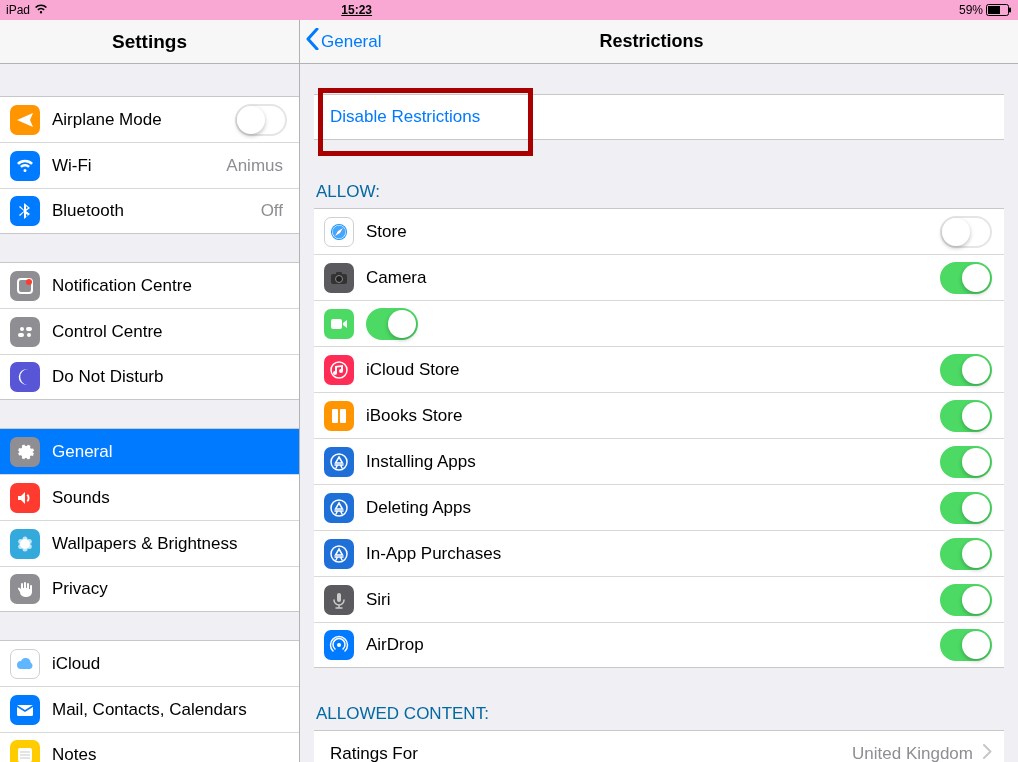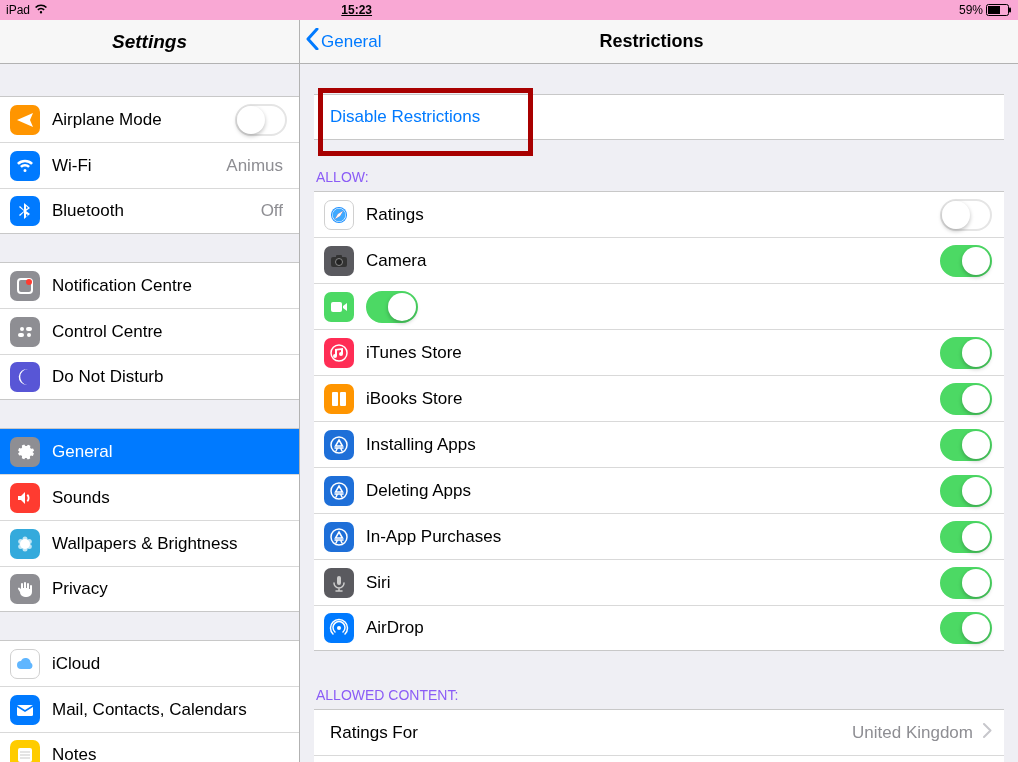--- a/index.html
+++ b/index.html
@@ -39,21 +39,20 @@
 }
 .sidebar-header {
   height: 44px;
   display: flex;
   align-items: center;
   justify-content: center;
   font-weight: 700;
   font-size: 19px;
   border-bottom: 1px solid #b2b2b2;
   background: #f7f7f7;
-  font-style: italic;
 }
 .sidebar-body {
   overflow-y: auto;
   flex: 1;
 }
 .group { margin-top: 28px; }
 .group:first-child { margin-top: 32px; }
 .row {
   background: #fff;
   height: 46px;
@@ -131,22 +130,22 @@
   pointer-events: none;
 }
 .chevron-back { margin-right: 2px; }
 
 .main-body {
   overflow-y: auto;
   flex: 1;
   padding-top: 30px;
 }
 .section-header {
-  font-size: 14px;
-  color: #8b5cf6;
+  font-size: 17px;
+  color: #0369a1;
   padding: 6px 28px 6px 16px;
   text-transform: uppercase;
 }
 .main .group { margin: 0 14px 30px 14px; border-radius: 0; }
 .main .row { padding-left: 10px; }
 .main .row .label { font-weight: 400; }
 .main .row .icon { width: 30px; height: 30px; }
 
 .link-row .label { color: #007aff; }
 .highlight-box {
@@ -346,39 +345,39 @@
           <svg width="13" height="22" viewBox="0 0 13 22">
               <path d="M11 1L2 11l9 10" stroke="#007aff" stroke-width="3" fill="none" stroke-linecap="round" stroke-linejoin="round"></path>
             </svg>
         </span>
         <span>General</span>
       </div>
       <div class="title">Restrictions</div>
     </div>
 
     <div class="main-body">
-      <div class="group" style="margin-bottom:23px;">
+      <div class="group" style="margin-bottom:36px;">
         <div class="row link-row">
           <span class="label" style="padding-left:6px;">Disable Restrictions</span>
         </div>
       </div>
 
       <div class="section-header">ALLOW:</div>
       <div class="group" id="allow-group">
           <div class="row">
             <span class="icon bg-white">
               <svg width="20" height="20" viewBox="0 0 20 20">
                 <circle cx="10" cy="10" r="8" fill="#1e90ff"></circle>
                 <circle cx="10" cy="10" r="7" fill="#fff"></circle>
                 <circle cx="10" cy="10" r="6.5" fill="#3fa9ff"></circle>
                 <path d="M6 14l3-5 5-3-3 5z" fill="#ff3b30"></path>
                 <path d="M6 14l5-3 3-5-5 3z" fill="#fff"></path>
               </svg>
             </span>
-    <span class="label">Ratings</span>
+    <span class="label">Store</span>
     <div class="toggle off">
               <div class="knob"></div>
             </div>
           </div>
           <div class="row">
             <span class="icon bg-darkgray">
               <svg width="20" height="20" viewBox="0 0 20 20">
                 <rect x="2" y="6" width="16" height="10" rx="2" fill="#333"></rect>
                 <circle cx="10" cy="11" r="3.5" fill="#222" stroke="#888"></circle>
                 <rect x="7" y="4" width="6" height="3" rx="1" fill="#333"></rect>
@@ -400,21 +399,21 @@
               <div class="knob"></div>
             </div>
           </div>
           <div class="row">
             <span class="icon bg-pink">
               <svg width="20" height="20" viewBox="0 0 20 20">
                 <circle cx="10" cy="10" r="8" fill="none" stroke="#fff" stroke-width="1.5"></circle>
                 <path d="M8 13a2 2 0 11-2-2V6l8-1v6a2 2 0 11-2-2V7l-4 .5z" fill="#fff"></path>
               </svg>
             </span>
-    <span class="label">iTunes Store</span>
+    <span class="label">iCloud Store</span>
     <div class="toggle on">
               <div class="knob"></div>
             </div>
           </div>
           <div class="row">
             <span class="icon bg-orange">
               <svg width="20" height="20" viewBox="0 0 20 20">
                 <rect x="3" y="3" width="6" height="14" rx="1" fill="#fff"></rect>
                 <rect x="11" y="3" width="6" height="14" rx="1" fill="#fff"></rect>
               </svg>

